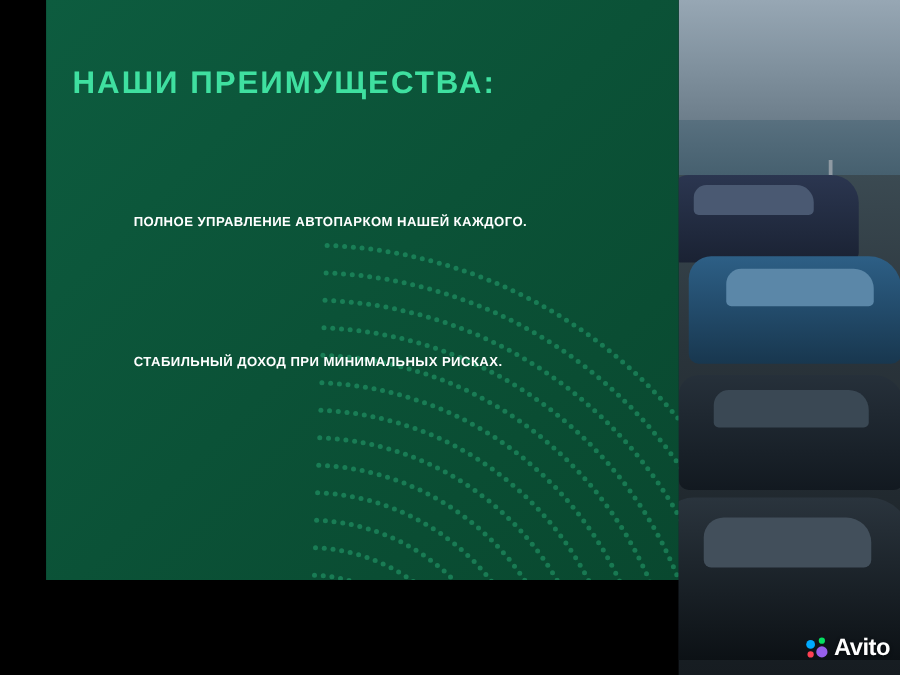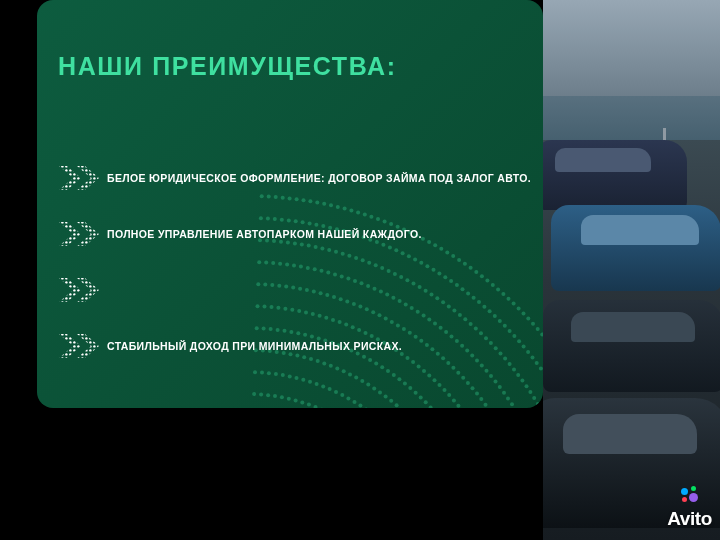--- a/index.html
+++ b/index.html
@@ -21,25 +21,24 @@
     position: absolute;
     left: 0; top: 0;
     width: 37px; height: 540px;
     background: #000000;
   }
 
   
   .green-panel {
     position: absolute;
     left: 37px; top: 0;
-    width: 506px; height: 408px;
+    width: 506px; height: 464px;
     background: #0b5138;
     background-image: linear-gradient(135deg, #0d5c3f 0%, #09482f 100%);
     overflow: hidden;
-    border-radius: 16px;
   }
 
   
   .dots-arc {
     position: absolute;
     left: 170px;
     top: 150px;
     width: 420px;
     height: 400px;
     opacity: 0.55;
@@ -133,21 +132,20 @@
 
   
   .avito {
     position: absolute;
     right: 8px;
     bottom: 10px;
     display: flex;
     align-items: center;
     gap: 4px;
     z-index: 20;
-    flex-direction: column;
   }
   .avito-mark {
     position: relative;
     width: 18px; height: 18px;
   }
   .avito-mark i {
     position: absolute;
     display: block;
     border-radius: 50%;
   }
@@ -842,34 +840,20 @@
             <circle cx="418.8" cy="366.8" r="2"></circle>
             <circle cx="419.9" cy="373.7" r="2"></circle>
           </g>
       </g>
     </svg>
 
     <div class="panel-title">НАШИ ПРЕИМУЩЕСТВА:</div>
 
     <div class="bullet-list">
 
-      <div class="bullet-row">
-        <span class="chevrons">
-          <svg width="44" height="26" viewBox="0 0 44 26">
-            <defs>
-              <pattern id="dotp" width="4" height="4" patternUnits="userSpaceOnUse">
-                <circle cx="1.4" cy="1.4" r="1.2" fill="#ffffff"></circle>
-              </pattern>
-            </defs>
-            <path d="M2,1 L16,13 L2,25 L10,25 L24,13 L10,1 Z" fill="url(#dotp)"></path>
-            <path d="M20,1 L34,13 L20,25 L28,25 L42,13 L28,1 Z" fill="url(#dotp)"></path>
-          </svg>
-        </span>
-        <span class="bullet-text">БЕЛОЕ ЮРИДИЧЕСКОЕ ОФОРМЛЕНИЕ: ДОГОВОР ЗАЙМА ПОД ЗАЛОГ АВТО.</span>
-      </div>
 
       <div class="bullet-row">
         <span class="chevrons">
           <svg width="44" height="26" viewBox="0 0 44 26">
             <path d="M2,1 L16,13 L2,25 L10,25 L24,13 L10,1 Z" fill="url(#dotp)"></path>
             <path d="M20,1 L34,13 L20,25 L28,25 L42,13 L28,1 Z" fill="url(#dotp)"></path>
           </svg>
         </span>
         <span class="bullet-text">ПОЛНОЕ УПРАВЛЕНИЕ АВТОПАРКОМ НАШЕЙ КАЖДОГО.</span>
       </div>

